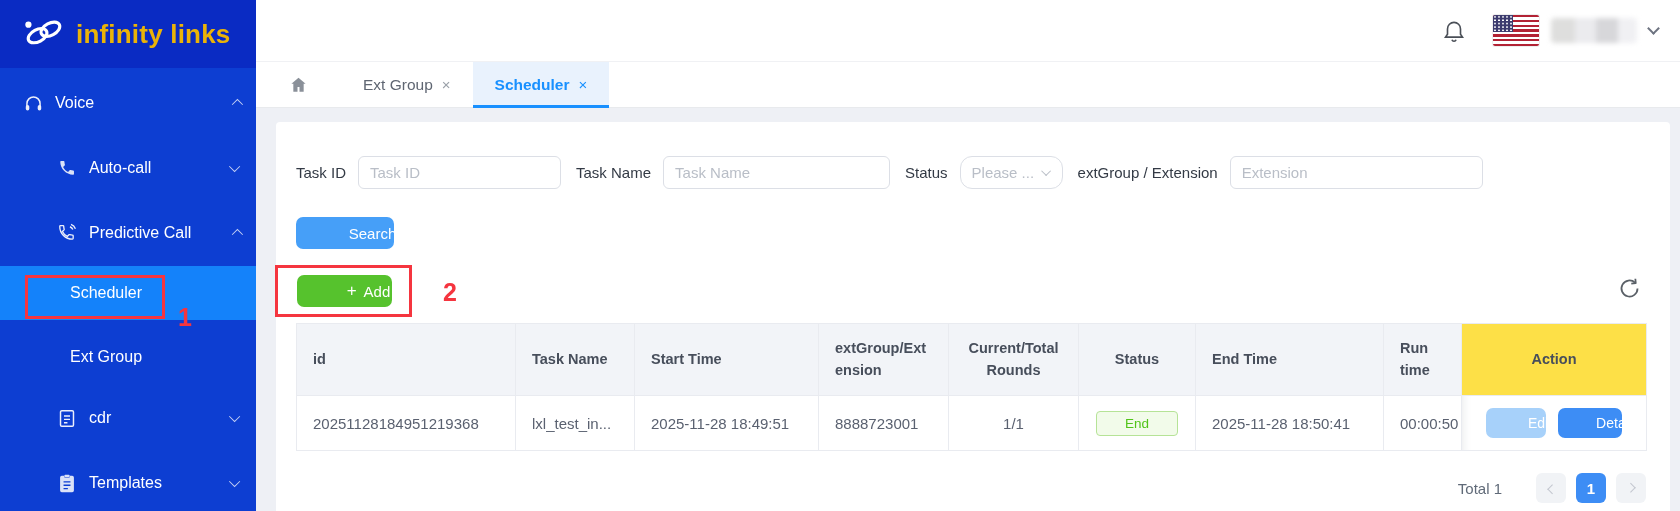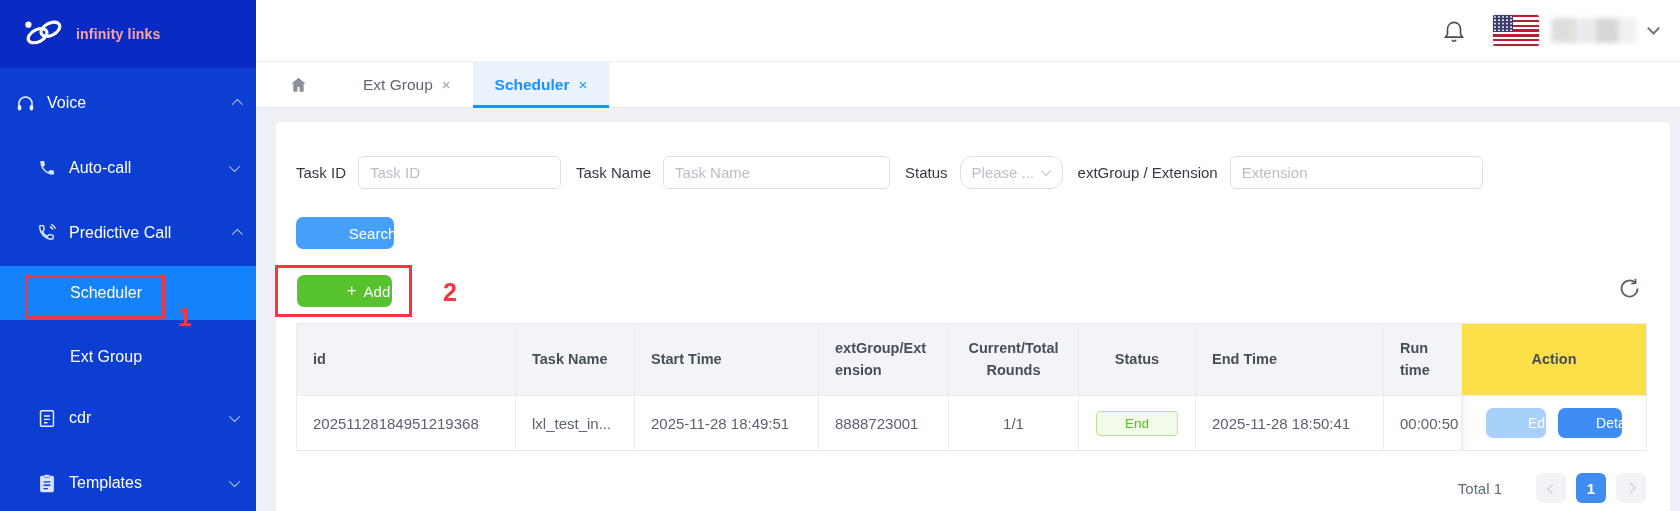--- a/index.html
+++ b/index.html
@@ -2,30 +2,30 @@
 <html><head>
 <meta charset="utf-8">
 <style>
   * { margin:0; padding:0; box-sizing:border-box; }
   html,body { width:1680px; height:511px; overflow:hidden;
     font-family:"Liberation Sans","DejaVu Sans",sans-serif; background:#EEF0F5; }
 
   
   .sidebar { position:absolute; left:0; top:0; width:256px; height:511px; background:#0D3ED2; z-index:5; }
   .logo-area { height:68px; background:#0A2BC3; display:flex; align-items:center; padding-left:22px; }
-  .logo-text { color:#fca5a5; font-size:14px; font-weight:bold; letter-spacing:.2px; margin-left:10px; }
+  .logo-text { color:#eab308; font-size:26px; font-weight:bold; letter-spacing:.2px; margin-left:10px; }
   .menu-item { position:absolute; left:0; width:256px; display:flex; align-items:center; color:#fff; font-size:16px; cursor:pointer; }
   .menu-item .mi-icon { display:flex; align-items:center; justify-content:center; width:22px; margin-right:11px; opacity:.92; }
   .menu-item .chev { position:absolute; right:16px; }
   .mi-active { background:#1482FA; }
   .chev { width:8px; height:8px; border-left:1.6px solid rgba(255,255,255,.75); border-bottom:1.6px solid rgba(255,255,255,.75); display:inline-block; }
   .chev.down { transform:rotate(-45deg) translateY(-2px); }
   .chev.up   { transform:rotate(135deg) translateY(-2px); }
-  .lvl1 { padding-left:14px; }
-  .lvl2 { padding-left:36px; }
+  .lvl1 { padding-left:22px; }
+  .lvl2 { padding-left:56px; }
   .lvl3 { padding-left:70px; }
 
   
   .ann-box1 { position:absolute; left:25px; top:275px; width:140px; height:44px; border:3px solid #F5353F; z-index:9; }
   .ann-label { position:absolute; color:#F5353F; font-size:25px; font-weight:bold; z-index:9;
     font-family:"Liberation Sans",sans-serif; }
   .ann-label-1 { left:178px; top:303px; }
 
   
   .topbar { position:absolute; left:256px; top:0; width:1424px; height:62px; background:#fff;

